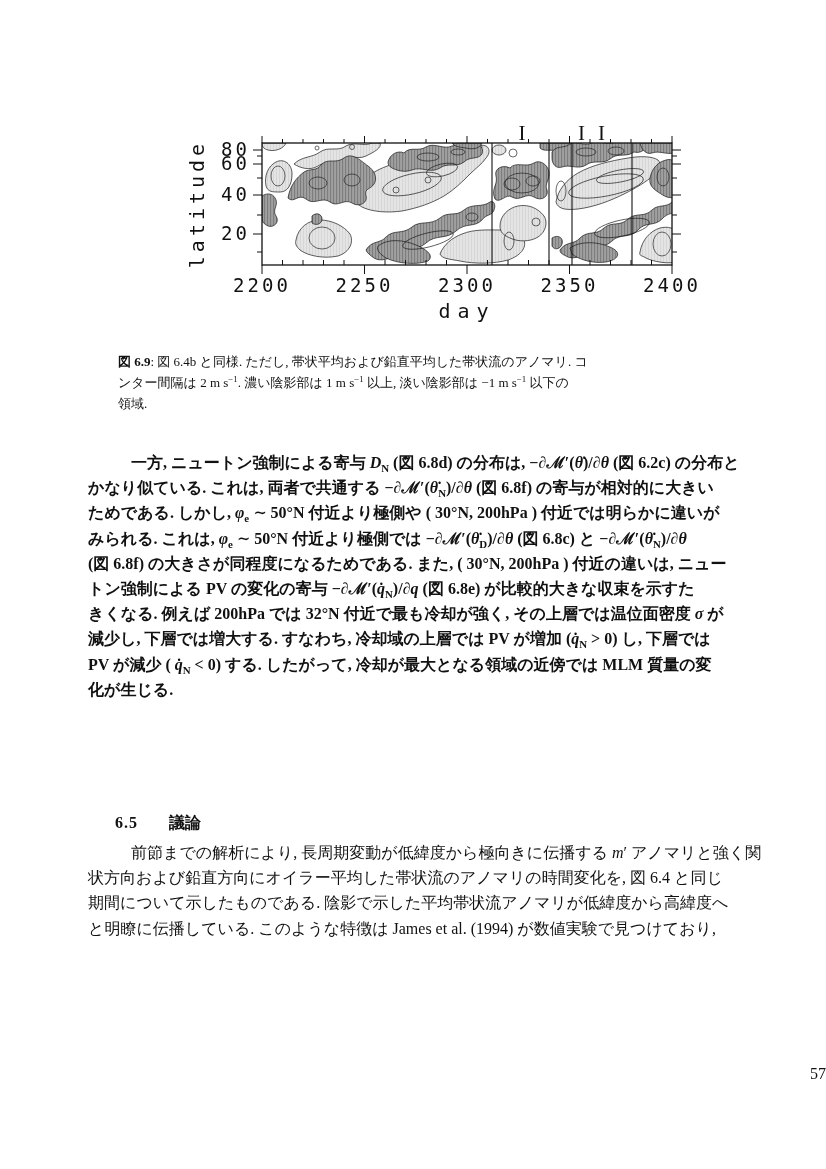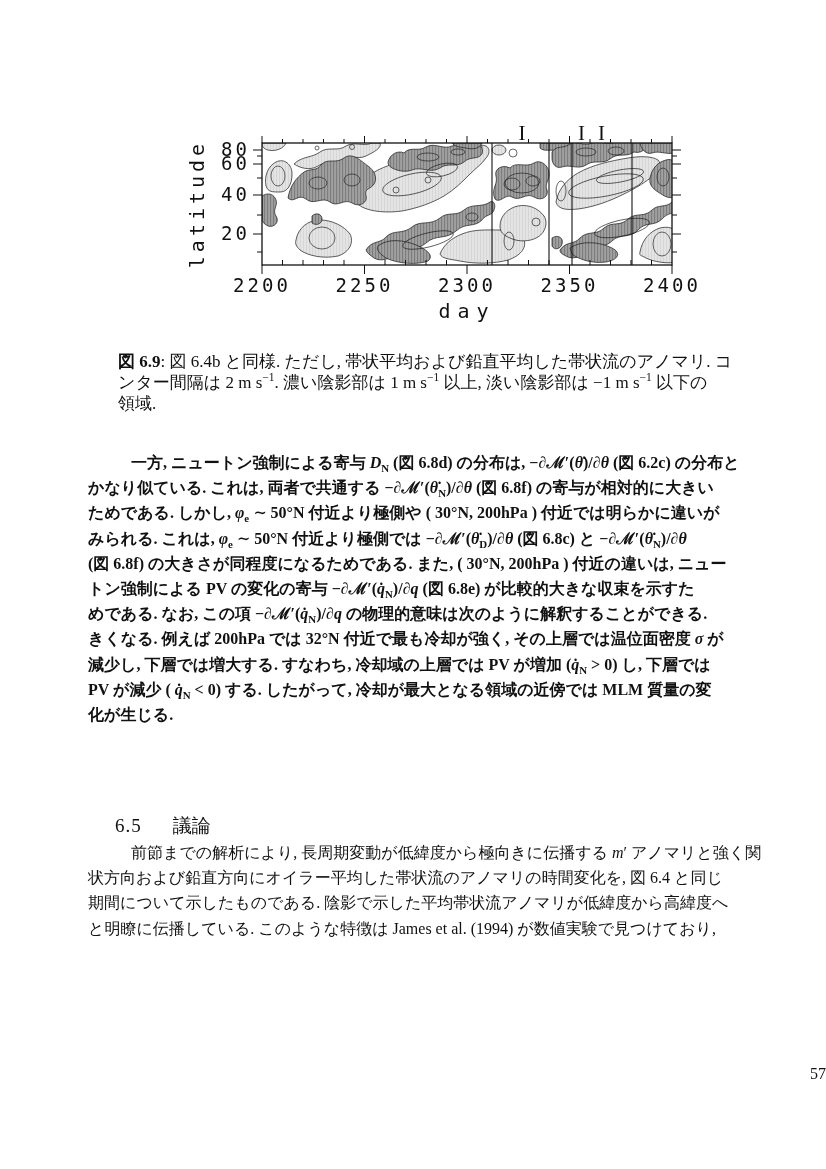--- a/index.html
+++ b/index.html
@@ -8,30 +8,30 @@
   .figure-svg{position:absolute;left:180px;top:118px;}
   .axis-num{font-family:"DejaVu Sans Mono",monospace;font-size:19px;fill:#111;letter-spacing:3px;}
   .axis-word{font-family:"DejaVu Sans Mono",monospace;font-size:20px;fill:#111;}
   .marker{font-family:"Liberation Serif","DejaVu Serif",serif;font-size:21px;fill:#111;}
   .frame{fill:none;stroke:#111;stroke-width:1.3px;}
   .tick{stroke:#111;stroke-width:1px;}
   .refline{stroke:#111;stroke-width:1.1px;}
   .cd{stroke:#1a1a1a;stroke-width:.7px;}
   .cl{stroke:#1a1a1a;stroke-width:.7px;}
   .ci{fill:none;stroke:#1a1a1a;stroke-width:.65px;}
-  .caption{position:absolute;left:118px;top:351px;width:600px;font-size:17px;line-height:21px;}
+  .caption{position:absolute;left:118px;top:351px;width:600px;font-size:13px;line-height:21px;}
   .caption .tline{white-space:nowrap;}
   sup,sub{font-size:68%;line-height:0;}
   .para{position:absolute;left:88px;width:665px;font-size:16px;line-height:25.2px;}
   .para .tline{white-space:nowrap;}
   .para .tline:first-child{text-indent:27px;}
   .para1{top:450px;font-weight:bold;}
   .para2{top:840px;}
   i{font-style:italic;}
-  .section-heading{position:absolute;left:115px;top:813px;font-size:19px;font-weight:normal;}
+  .section-heading{position:absolute;left:115px;top:813px;font-size:16px;font-weight:bold;}
   .section-heading .num{margin-right:31px;letter-spacing:1px;}
   .page-number{position:absolute;left:0;top:1065px;width:826px;text-align:right;font-size:16px;}
 </style>
 </head>
 <body>
 
 <div class="page">
 
   <svg class="figure-svg" width="570" height="212" viewBox="180 118 570 212">
     <defs>
@@ -214,21 +214,20 @@
       <div class="tline">領域.</div>
     </div>
 
   <div class="para para1">
       <div class="tline">　一方, ニュートン強制による寄与 <i>D</i><sub>N</sub> (図 6.8d) の分布は, −∂ℳ′(<i>θ̇</i>)/∂<i>θ</i> (図 6.2c) の分布と</div>
       <div class="tline">かなり似ている. これは, 両者で共通する −∂ℳ′(<i>θ̇</i><sub>N</sub>)/∂<i>θ</i> (図 6.8f) の寄与が相対的に大きい</div>
       <div class="tline">ためである. しかし, <i>φ</i><sub>e</sub> ∼ 50°N 付近より極側や ( 30°N, 200hPa ) 付近では明らかに違いが</div>
       <div class="tline">みられる. これは, <i>φ</i><sub>e</sub> ∼ 50°N 付近より極側では −∂ℳ′(<i>θ̇</i><sub>D</sub>)/∂<i>θ</i> (図 6.8c) と −∂ℳ′(<i>θ̇</i><sub>N</sub>)/∂<i>θ</i></div>
       <div class="tline">(図 6.8f) の大きさが同程度になるためである. また, ( 30°N, 200hPa ) 付近の違いは, ニュー</div>
       <div class="tline">トン強制による PV の変化の寄与 −∂ℳ′(<i>q̇</i><sub>N</sub>)/∂<i>q</i> (図 6.8e) が比較的大きな収束を示すた</div>
-      <div class="tline">めである. なお, この項 −∂ℳ′(<i>q̇</i><sub>N</sub>)/∂<i>q</i> の物理的意味は次のように解釈することができる.</div>
       <div class="tline">きくなる. 例えば 200hPa では 32°N 付近で最も冷却が強く, その上層では温位面密度 <i>σ</i> が</div>
       <div class="tline">減少し, 下層では増大する. すなわち, 冷却域の上層では PV が増加 (<i>q̇</i><sub>N</sub> &gt; 0) し, 下層では</div>
       <div class="tline">PV が減少 ( <i>q̇</i><sub>N</sub> &lt; 0) する. したがって, 冷却が最大となる領域の近傍では MLM 質量の変</div>
       <div class="tline">化が生じる.</div>
     </div>
 
   <div class="section-heading">
     <span class="num">6.5</span><span>議論</span>
   </div>
 

